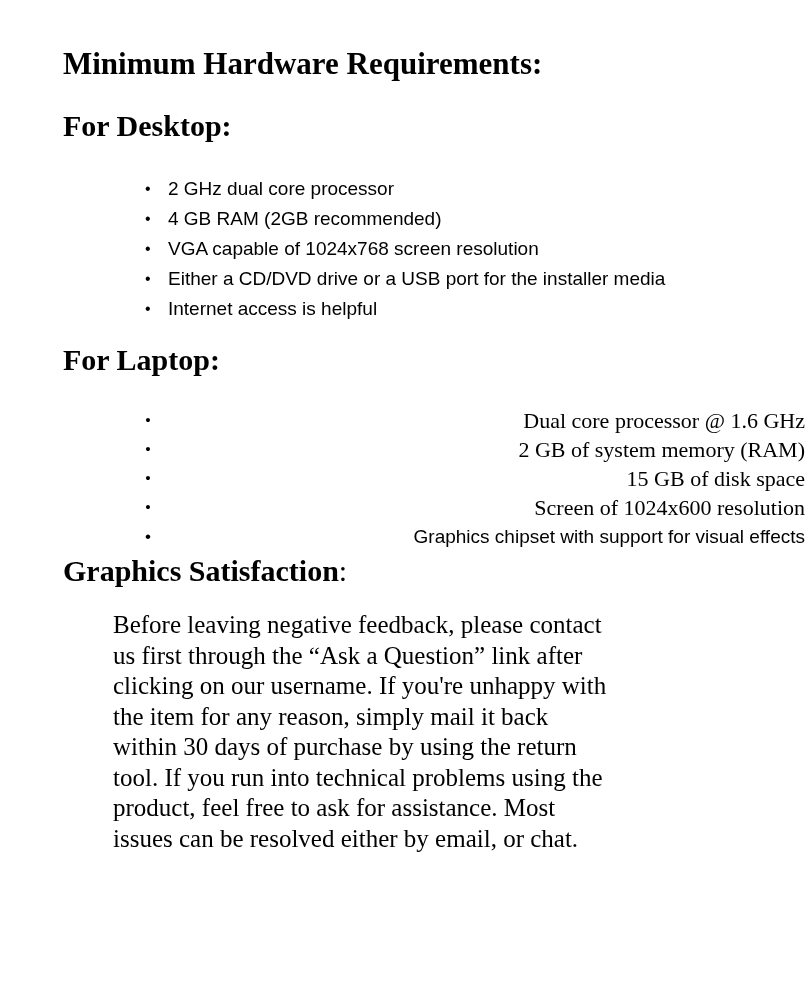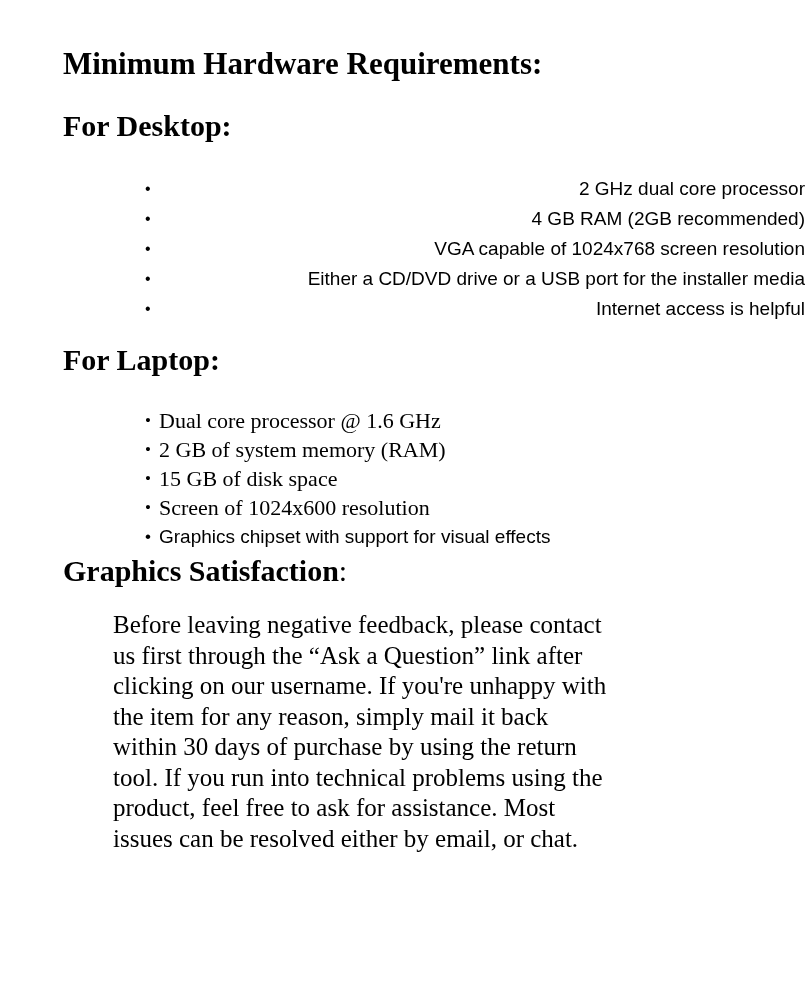--- a/index.html
+++ b/index.html
@@ -46,39 +46,39 @@
     position: relative;
   }
   ul.req-list li::before {
     content: "\2022";
     position: absolute;
     left: 145px;
     top: 0;
   }
   ul.desktop-list {
     margin-top: 30px;
-    text-align: right;
   }
   ul.desktop-list li {
     font-family: "Liberation Sans", sans-serif;
     font-size: 19px;
     line-height: 30px;
     padding-left: 168px;
   }
   ul.desktop-list li::before {
     font-size: 16px;
   }
   ul.laptop-list {
     margin-top: 28px;
   }
   ul.laptop-list li {
     font-family: "Liberation Serif", serif;
     font-size: 22px;
     line-height: 29px;
     padding-left: 159px;
+    text-align: right;
   }
   ul.laptop-list li::before {
     font-size: 17px;
   }
   ul.laptop-list li.sans-item {
     font-family: "Liberation Sans", sans-serif;
     font-size: 19px;
   }
   .heading-laptop {
     margin-top: 18px;

